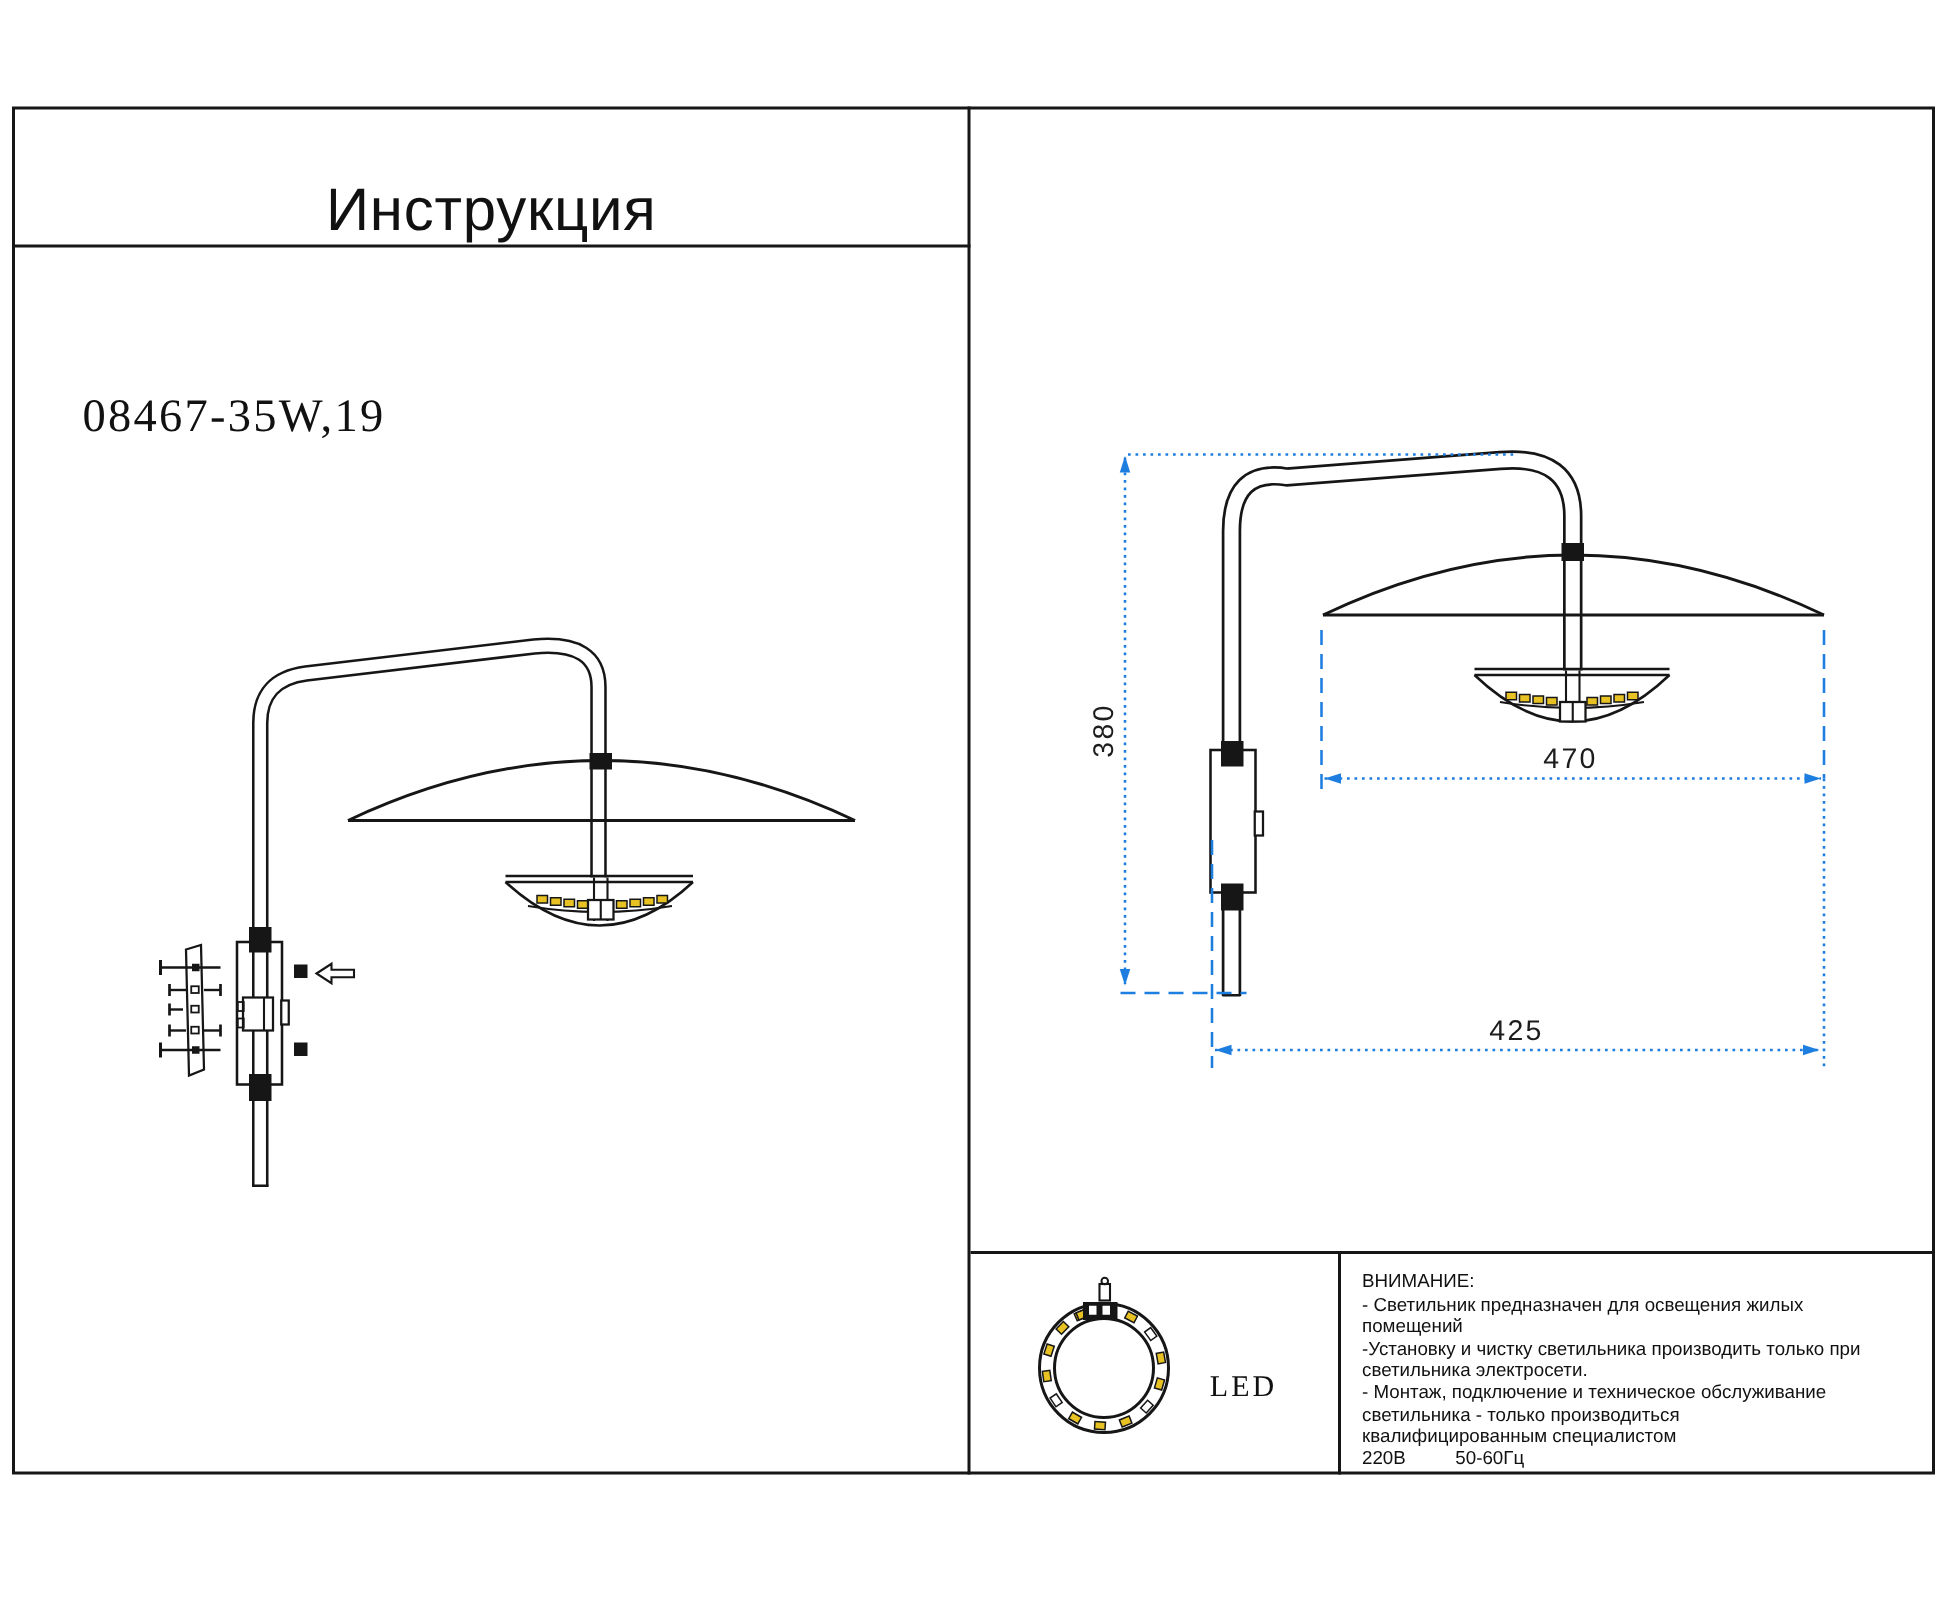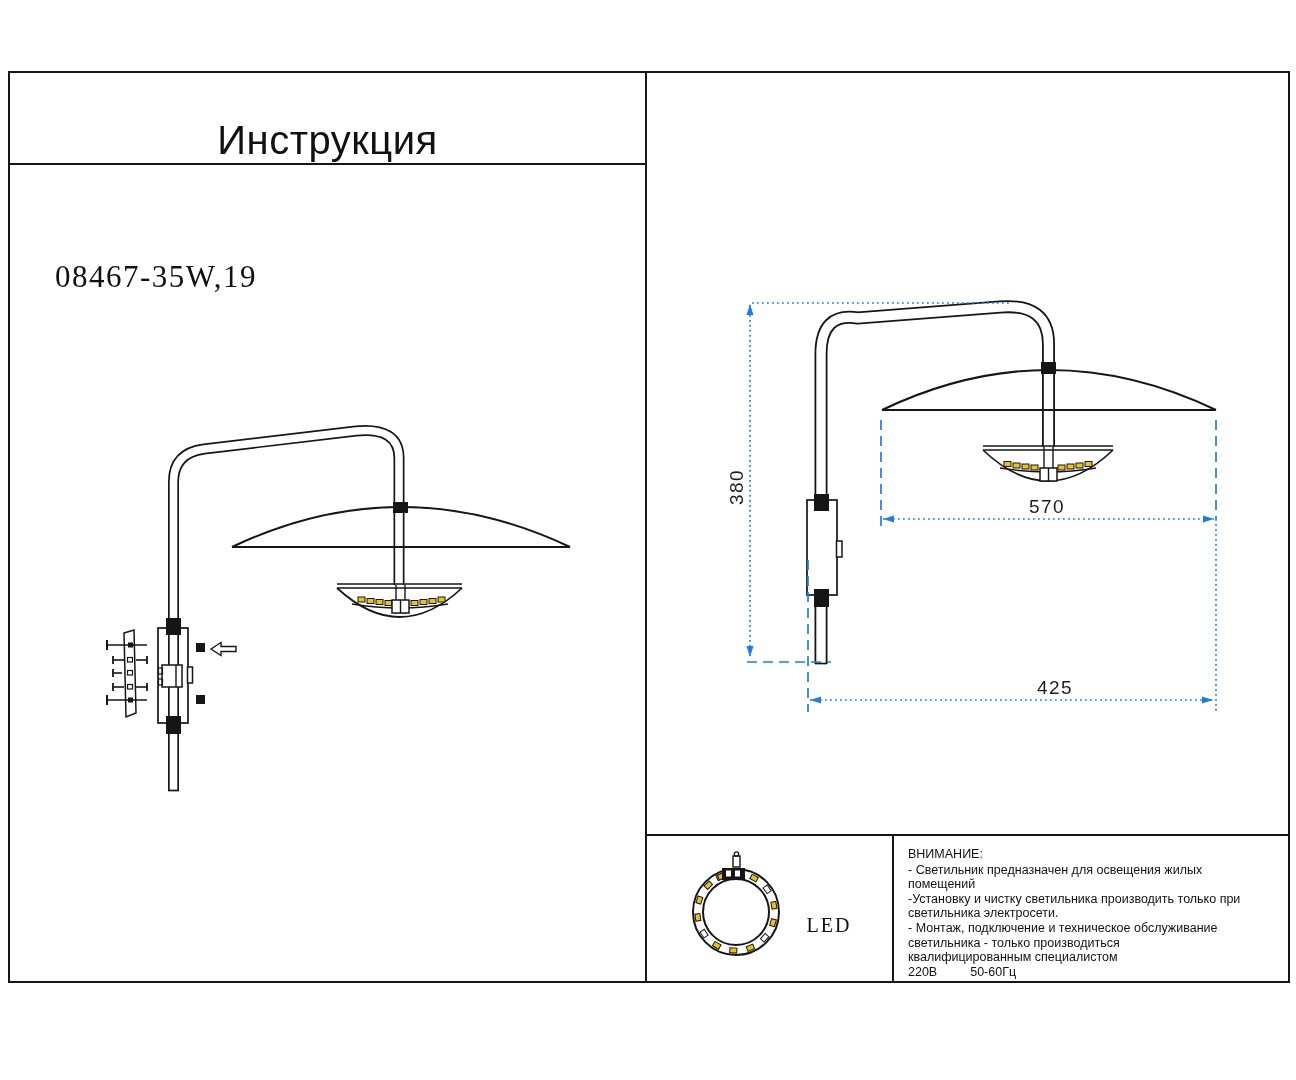--- a/index.html
+++ b/index.html
@@ -248,22 +248,22 @@
         <rect x="733" y="856" width="7" height="11" fill="#fff" stroke-width="1.4"></rect>
         <circle cx="736.5" cy="854" r="2.2" stroke-width="1.3"></circle>
         <rect x="722" y="868" width="23" height="12" fill="#161616" stroke="none"></rect>
         <rect x="726" y="870.5" width="5" height="6" fill="#fff" stroke="none"></rect>
         <rect x="735" y="870.5" width="5" height="6" fill="#fff" stroke="none"></rect>
       </g>
     </g>
   </svg>
 
   <div class="dim-label rot" style="left:737px;top:487px;">380</div>
-  <div class="dim-label" style="left:1047px;top:507px;">570</div>
-  <div class="dim-label" style="left:1011px;top:688px;margin-left:44px;">425</div>
+  <div class="dim-label" style="left:1047px;top:507px;">470</div>
+  <div class="dim-label" style="left:1011px;top:688px;">425</div>
 
   <div class="led-label">LED</div>
 
   <div class="warning">
     <div class="head">ВНИМАНИЕ:</div>
     <div>- Светильник предназначен для освещения жилых</div>
     <div>помещений</div>
     <div>-Установку и чистку светильника производить только при</div>
     <div>светильника электросети.</div>
     <div>- Монтаж, подключение и техническое обслуживание</div>

